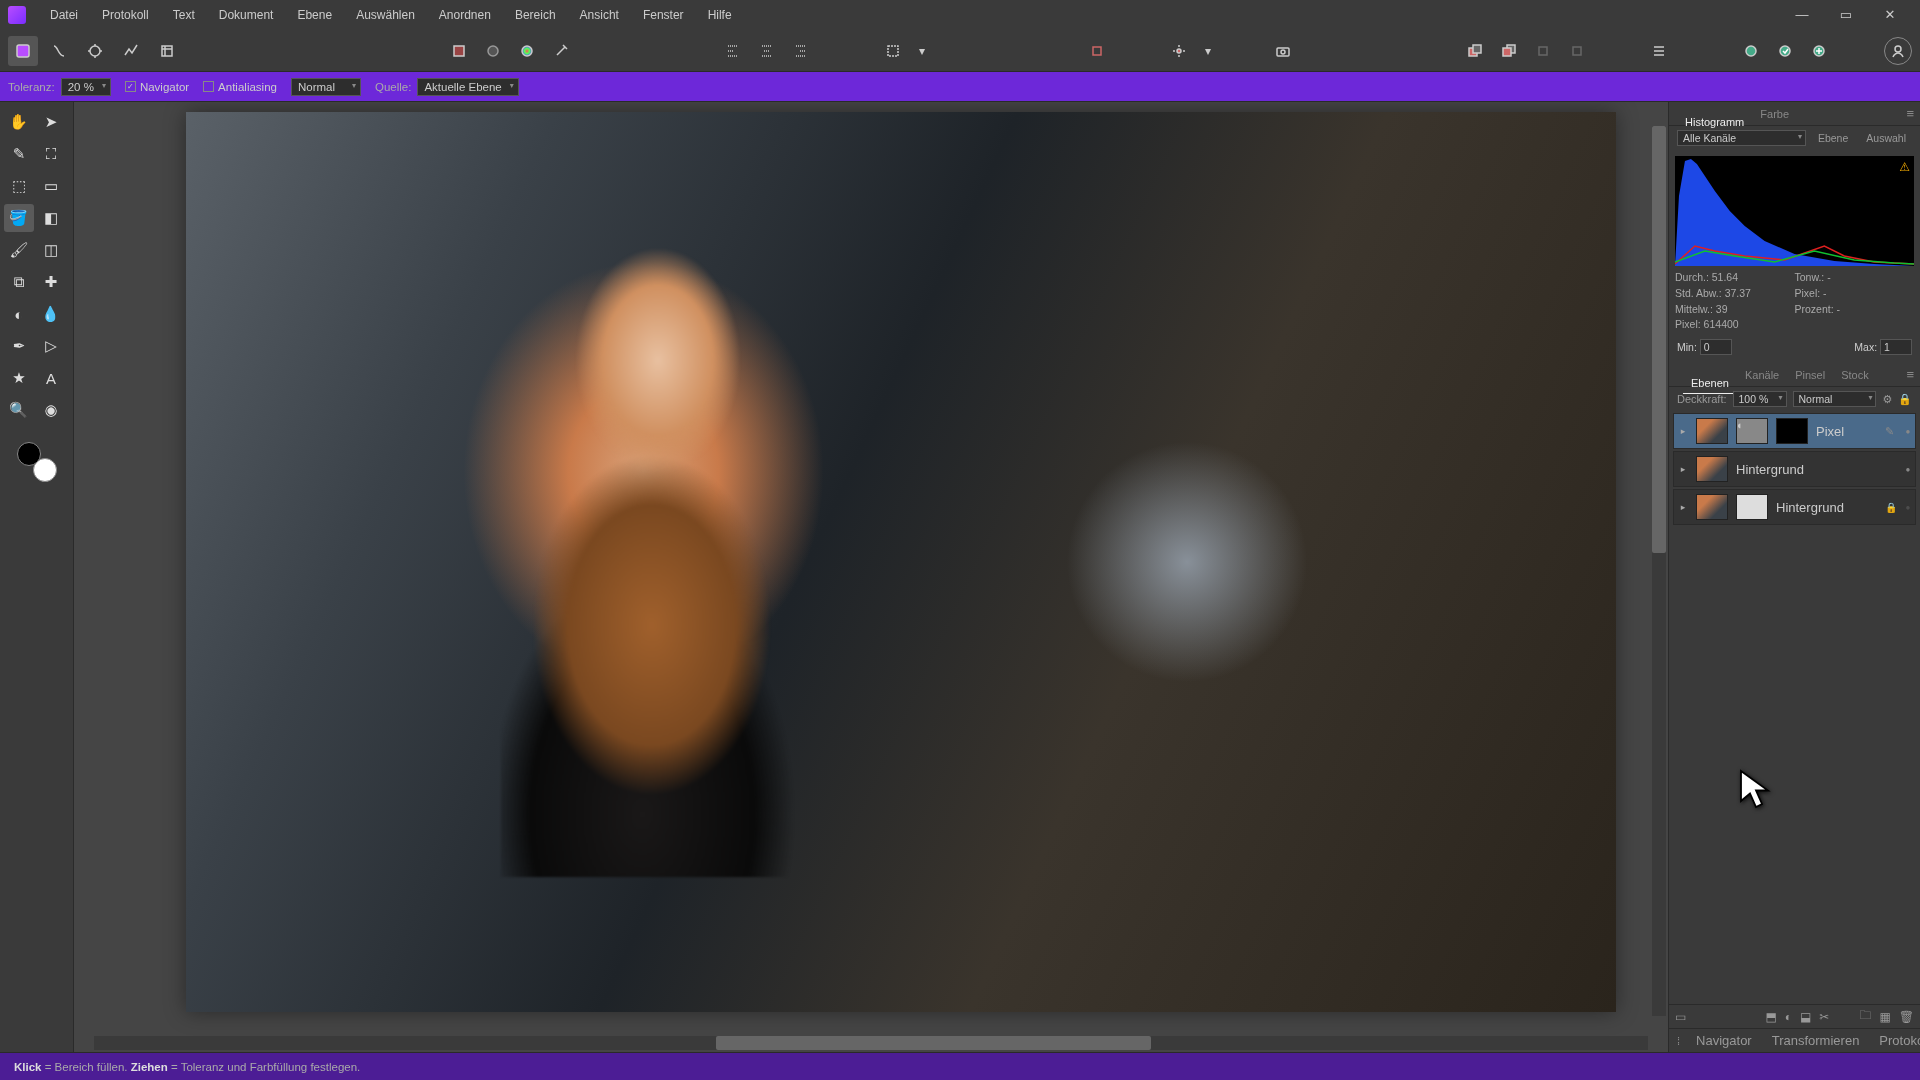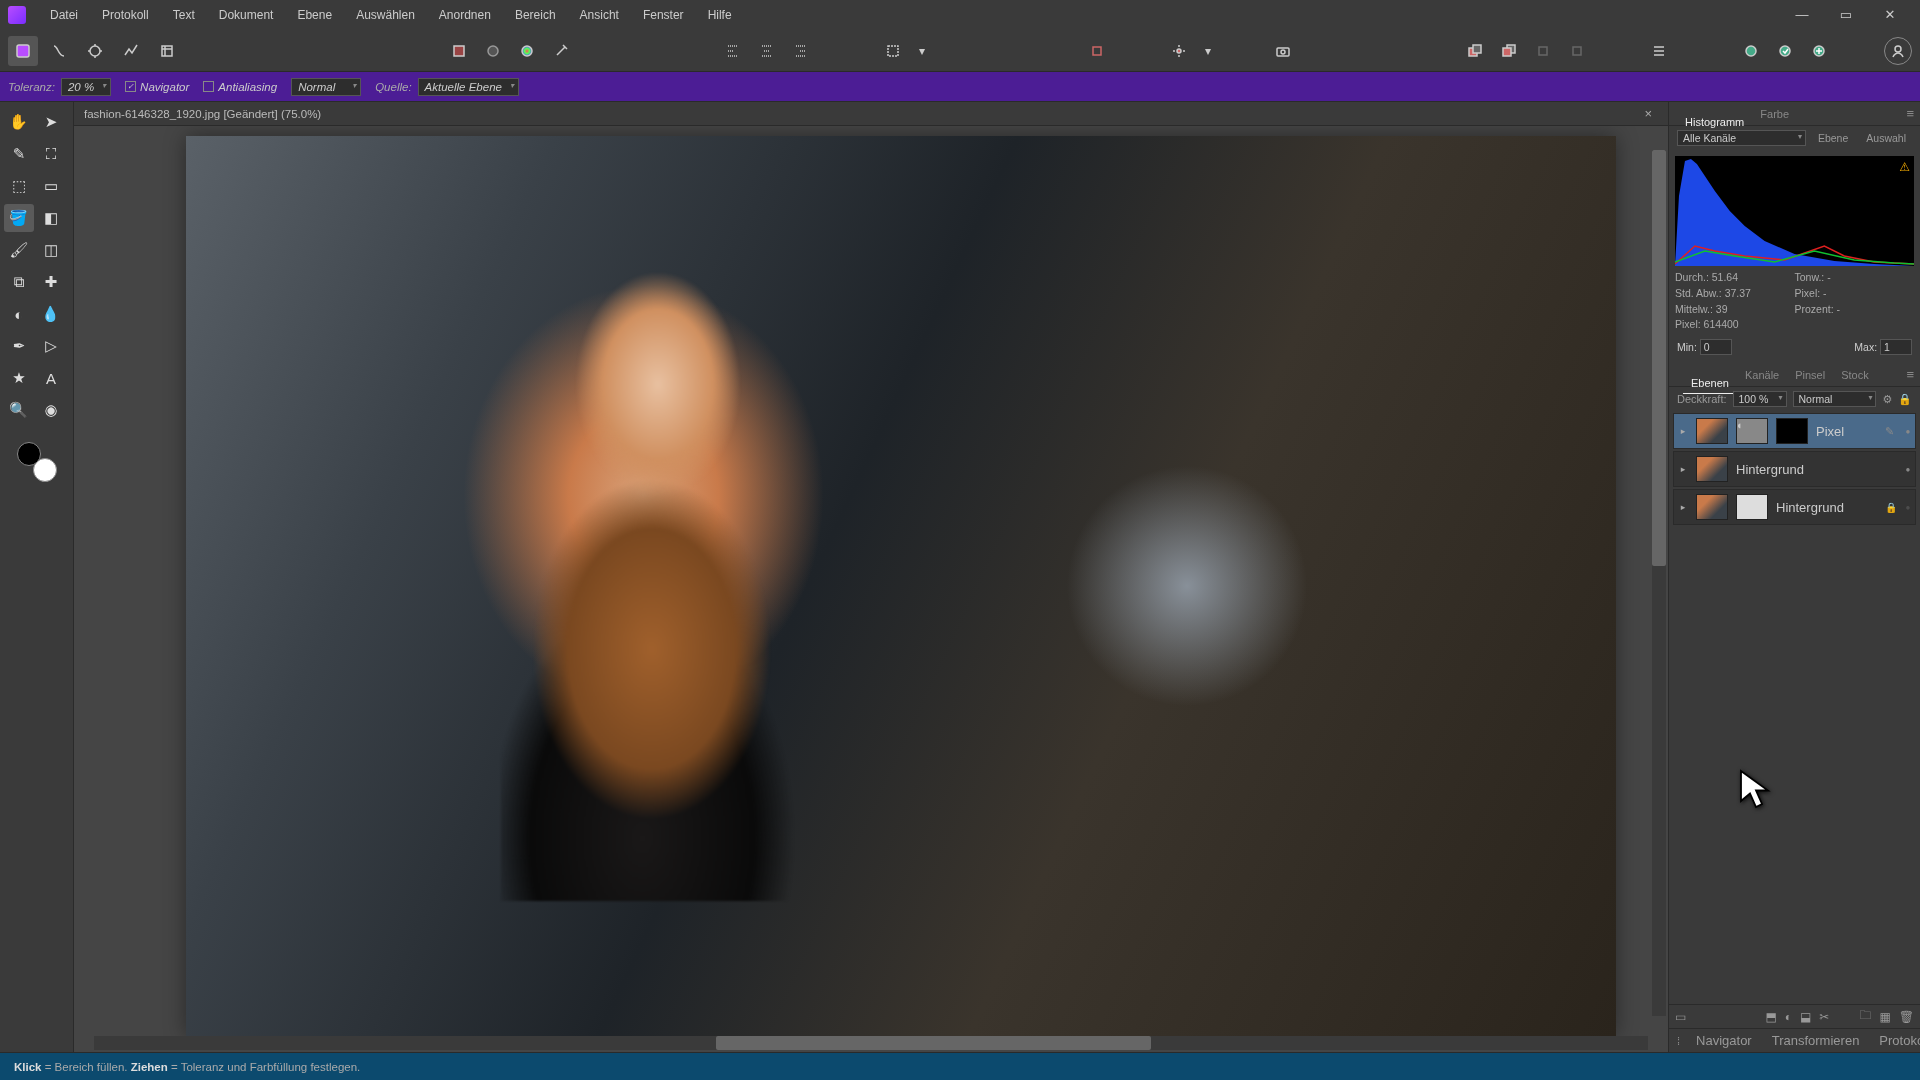--- a/index.html
+++ b/index.html
@@ -12,21 +12,21 @@
 #menubar .wctrl { margin-left:auto; display:flex; }
 #menubar .wctrl span { width:44px; text-align:center; line-height:30px; font-size:13px; }
 
 #toolbar { height:42px; background:#3a3a3a; border-bottom:1px solid #2a2a2a; display:flex; align-items:center; padding:0 8px; gap:6px; }
 #toolbar .tbtn { width:30px; height:30px; display:flex; align-items:center; justify-content:center; border-radius:3px; }
 #toolbar .tbtn.active { background:#555; }
 #toolbar .grp { display:flex; gap:4px; }
 #toolbar .spacer1 { width:250px; }
 #toolbar .acct { margin-left:auto; width:28px; height:28px; border-radius:50%; border:1.5px solid #888; display:flex; align-items:center; justify-content:center; }
 
-#ctxbar { height:30px; background:#4c1d95; border-bottom:1px solid #2a2a2a; display:flex; align-items:center; padding:0 8px; font-size:11.5px;font-style:italic; }
+#ctxbar { height:30px; background:#6d28d9; border-bottom:1px solid #2a2a2a; display:flex; align-items:center; padding:0 8px; font-size:11.5px; }
 #ctxbar .lbl { margin-right:6px; color:#aaa; }
 #ctxbar .val { background:#2d2d2d; border:1px solid #555; padding:2px 16px 2px 6px; margin-right:14px; position:relative; min-width:50px; }
 #ctxbar .val::after { content:"▾"; position:absolute; right:4px; font-size:8px; color:#888; }
 #ctxbar .chk { margin-right:14px; display:flex; align-items:center; gap:4px; }
 #ctxbar .chk .box { width:11px; height:11px; border:1px solid #888; display:flex; align-items:center; justify-content:center; font-size:8px; }
 
 
 #main { display:flex; height:calc(1080px - 30px - 42px - 30px - 28px); }
 #toolpanel { width:74px; background:#3a3a3a; border-right:1px solid #2a2a2a; padding:6px 4px; display:flex; flex-wrap:wrap; align-content:flex-start; gap:4px 2px; }
 #toolpanel .tool { width:30px; height:28px; display:flex; align-items:center; justify-content:center; border-radius:3px; font-size:15px; color:#ddd; }
@@ -85,21 +85,21 @@
 .layer .name { flex:1; padding-left:4px; font-size:13px; }
 .layer .lock { width:18px; text-align:center; font-size:10px; color:#888; }
 .layer .dot { width:14px; text-align:center; font-size:8px; color:#888; }
 
 #layerfoot { height:24px; border-top:1px solid #2a2a2a; display:flex; align-items:center; padding:0 6px; gap:8px; font-size:12px; color:#999; }
 #layerfoot .sp { flex:1; }
 
 #bottabs { height:24px; border-top:1px solid #2a2a2a; display:flex; align-items:center; padding:0 8px; }
 #bottabs .btab { padding:3px 10px; color:#999; font-size:13px; }
 
-#statusbar { height:28px; background:#0c4a6e; border-top:1px solid #2a2a2a; display:flex; align-items:center; padding:0 14px; font-size:11.5px; color:#aaa; }
+#statusbar { height:28px; background:#4c1d95; border-top:1px solid #2a2a2a; display:flex; align-items:center; padding:0 14px; font-size:11.5px; color:#aaa; }
 #statusbar b { color:#ddd; }
 
 
 #cursor { position:absolute; left:1738px; top:768px; pointer-events:none; z-index:999; }
 #cursor svg { filter:drop-shadow(1px 1px 2px rgba(0,0,0,.8)); }
 
 
 .ic { width:16px; height:16px; fill:none; stroke:#ccc; stroke-width:1.5; }
 </style>
 </head>
@@ -327,24 +327,20 @@
     <div class="tool">A</div>
     <div class="tool">🔍</div>
     <div class="tool">◉</div>
     <div class="swatch">
         <div class="bg"></div>
         <div class="fg"></div>
       </div>
   </div>
 
   <div id="canvaswrap">
-    <div id="doctab">
-      <span class="tabname">fashion-6146328_1920.jpg [Geändert] (75.0%)</span>
-      <span class="tabclose">×</span>
-    </div>
     <div id="canvas">
       <div class="img"></div>
       <div class="scrollv">
           <div class="thumb"></div>
         </div>
     </div>
     <div class="scrollh" style="position:relative;height:14px;background:#3a3a3a;margin:0 20px 2px 20px">
         <div class="thumb" style="position:absolute;left:40%;width:28%;height:100%;background:#666;border-radius:2px"></div>
       </div>
   </div>

